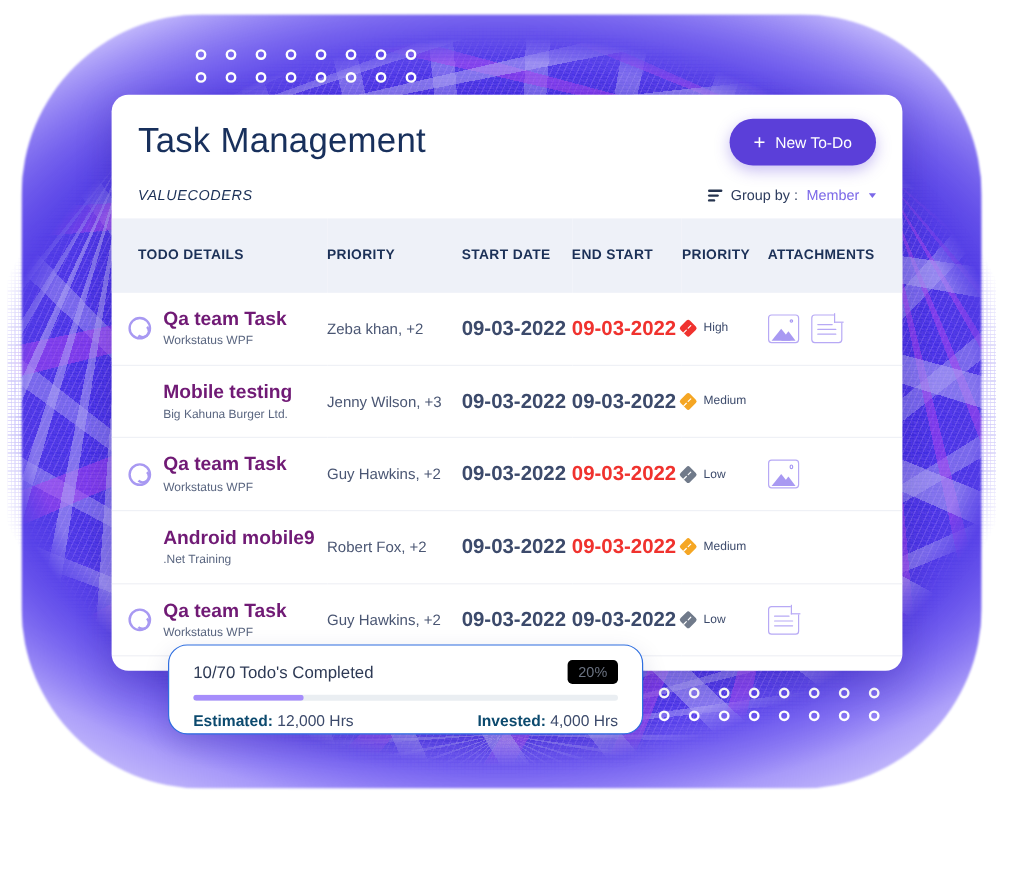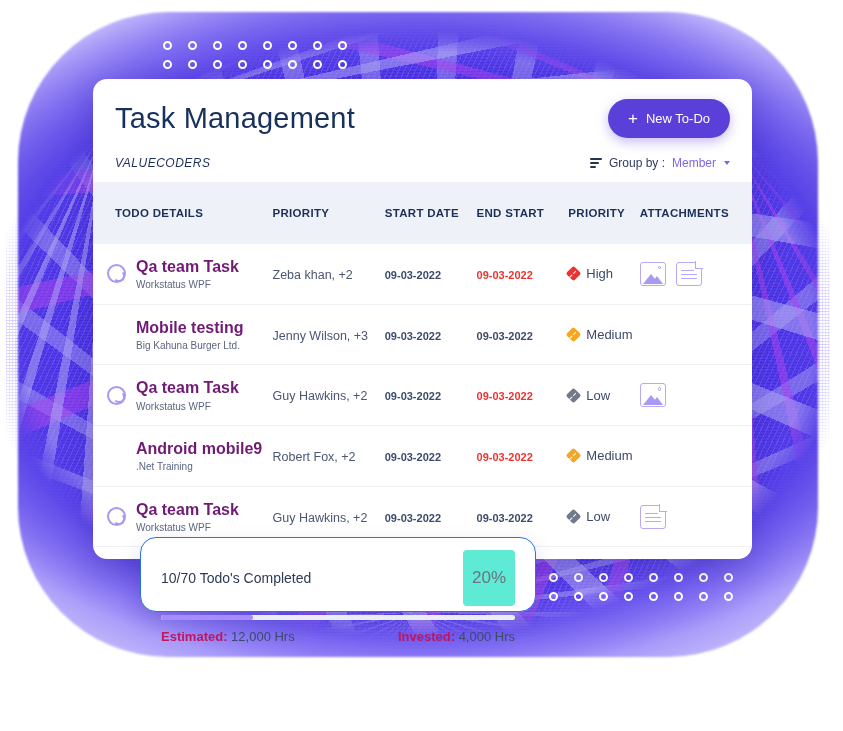--- a/index.html
+++ b/index.html
@@ -137,24 +137,24 @@
     content:""; position:absolute; left:50%; top:50%;
     width: 8px; height: 8px; margin:-4px 0 0 -4px;
     border: 2px solid #a899f2; border-radius: 50%;
     border-top-color: transparent; border-left-color: transparent;
   }
   .sync-ico.hidden { visibility: hidden; }
   .todo-title { font-size: 16px; font-weight: bold; color: #701a75; line-height: 1.45; }
   .todo-sub   { font-size: 10px; color: #5a6680; line-height: 1.45; }
 
   .member { font-size: 12.5px; color: #4a5673; }
-  .date   { font-size: 11px; color: #3c4a6b; font-weight: bold; }
+  .date   { font-size: 17px; color: #3c4a6b; font-weight: bold; }
   .date.overdue { color: #f0322e; }
 
-  .prio { display: flex; align-items: center; gap: 7px; font-size: 13px; color: #3c4a6b; }
+  .prio { display: flex; align-items: center; gap: 7px; font-size: 10px; color: #3c4a6b; }
   .prio-ico {
     width: 11px; height: 11px; transform: rotate(45deg);
     border-radius: 2px; position: relative; flex: 0 0 auto;
   }
   .prio-ico::after {
     content:""; position:absolute; left:50%; top:2px;
     width:1.7px; height:4px; margin-left:-.85px; background:#fff; border-radius:1px;
     box-shadow: 0 5.2px 0 0 #fff;
   }
 
@@ -192,27 +192,27 @@
   .progress-card {
     position: absolute; left: 140px; top: 537px;
     width: 396px; height: 75px;
     background: #fff; border: 1.6px solid #2f6fe0;
     border-radius: 16px; padding: 12px 20px;
     box-shadow: 0 8px 22px rgba(30,20,90,.14);
   }
   .pc-top { display: flex; align-items: center; justify-content: space-between; }
   .pc-label { font-size: 14px; color: #2e3a55; }
   .pc-pct {
-    font-size: 17px; color: #6b7382; background: #5eead4;
-    border-radius: 4px; padding: 18px 9px;
+    font-size: 12px; color: #6b7382; background: #000000;
+    border-radius: 4px; padding: 3px 9px;
   }
   .pc-bar { margin-top: 9px; height: 5px; border-radius: 3px; background: #eaeef2; overflow: hidden; }
   .pc-fill { height: 100%; border-radius: 3px; background: #a68dfb; }
   .pc-bottom { display: flex; justify-content: space-between; margin-top: 9px; font-size: 13px; color: #3c4a6b; }
-  .pc-bottom b { color: #be185d; }
+  .pc-bottom b { color: #0c4a6e; }
 </style>
 </head>
 <body>
 
 <div id="stage">
 
   <div class="blob-wrap">
     <div class="blob"></div>
     <div class="blob-grain"></div>
     <div class="blob-noise"></div>

